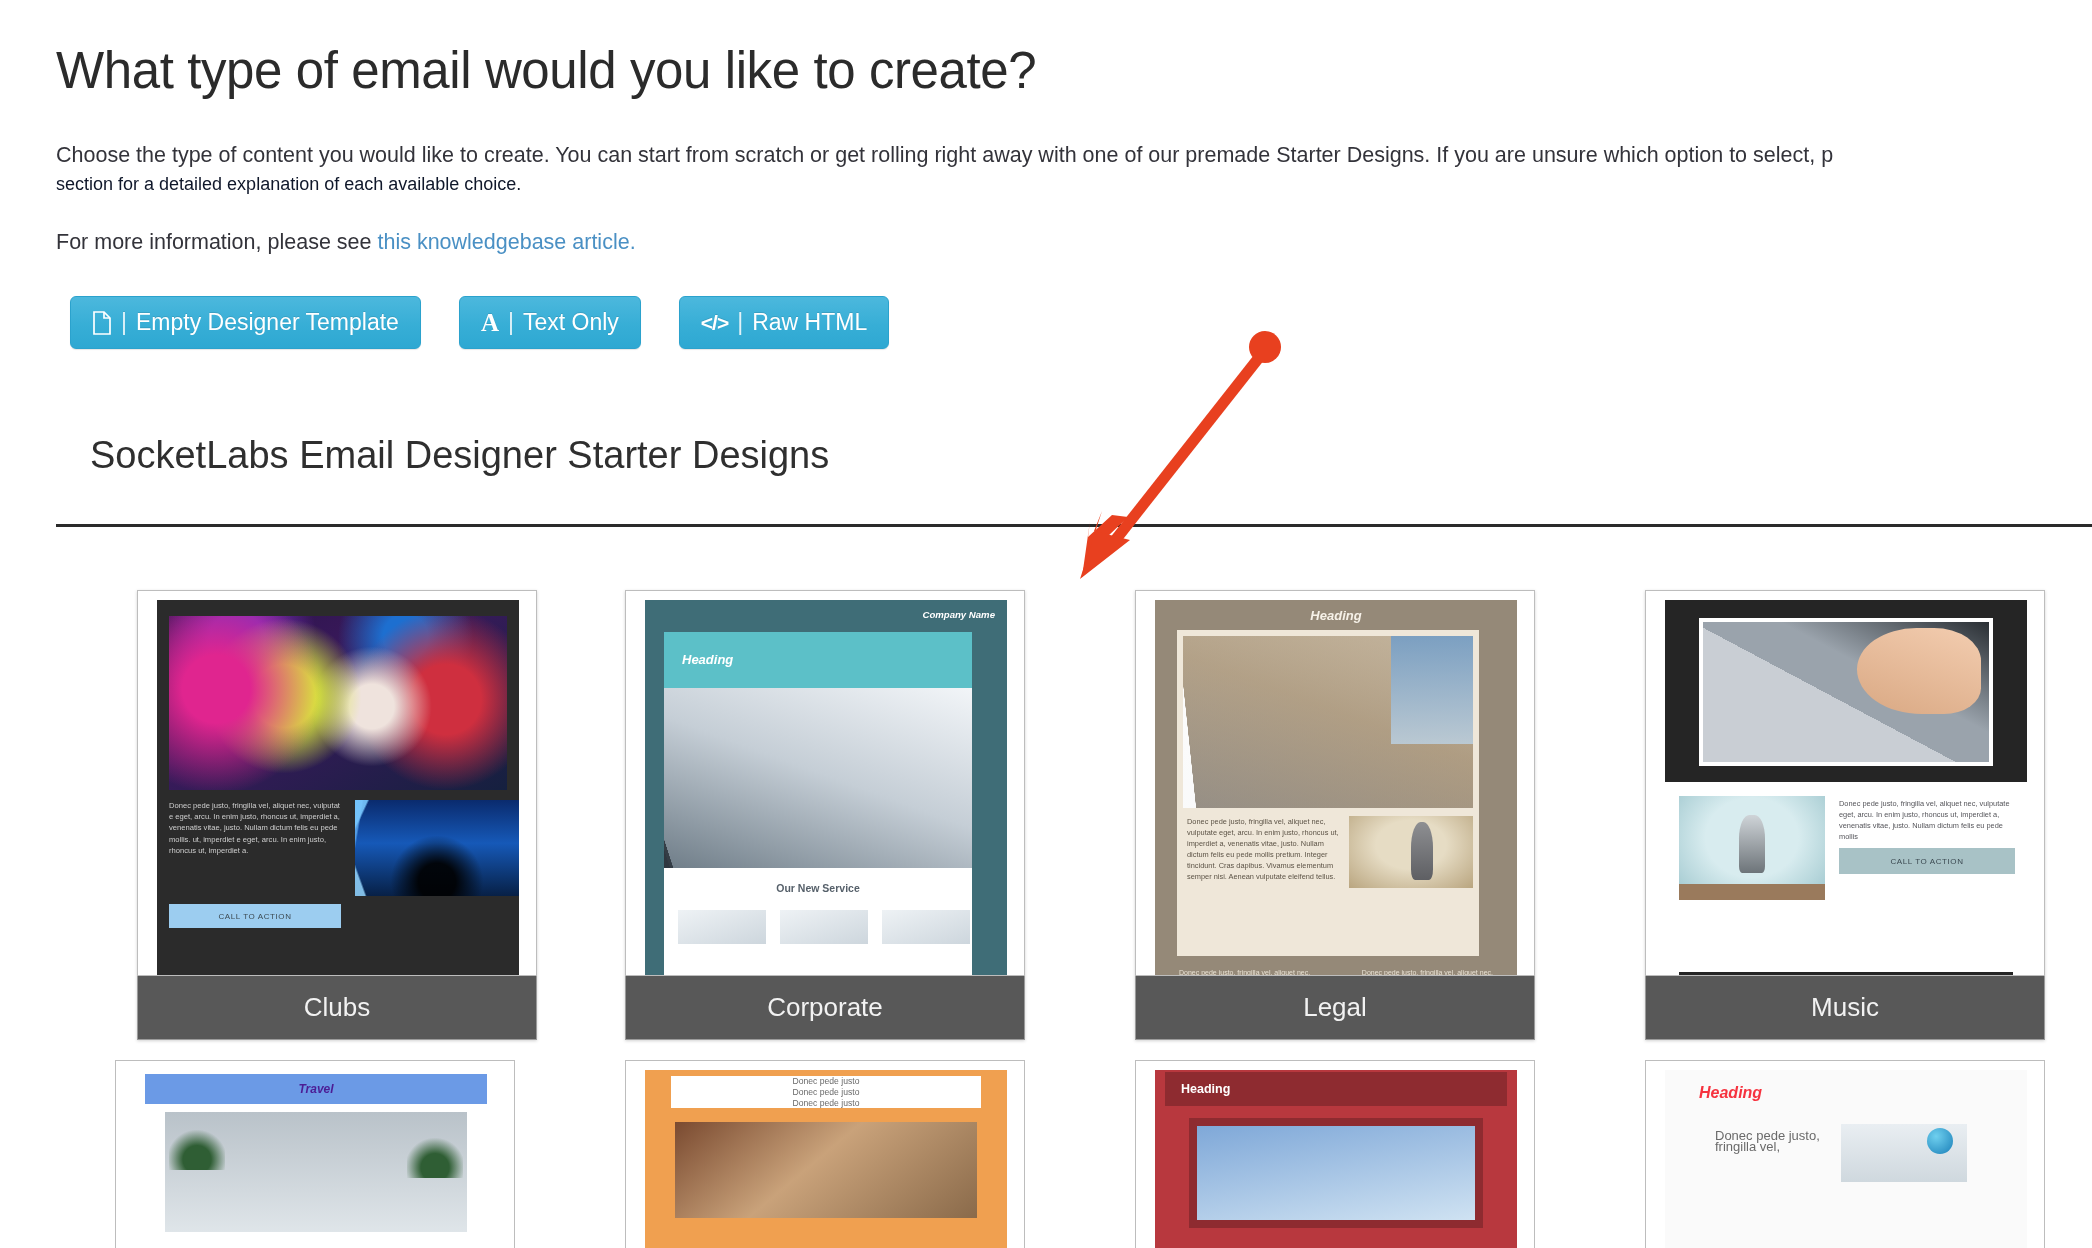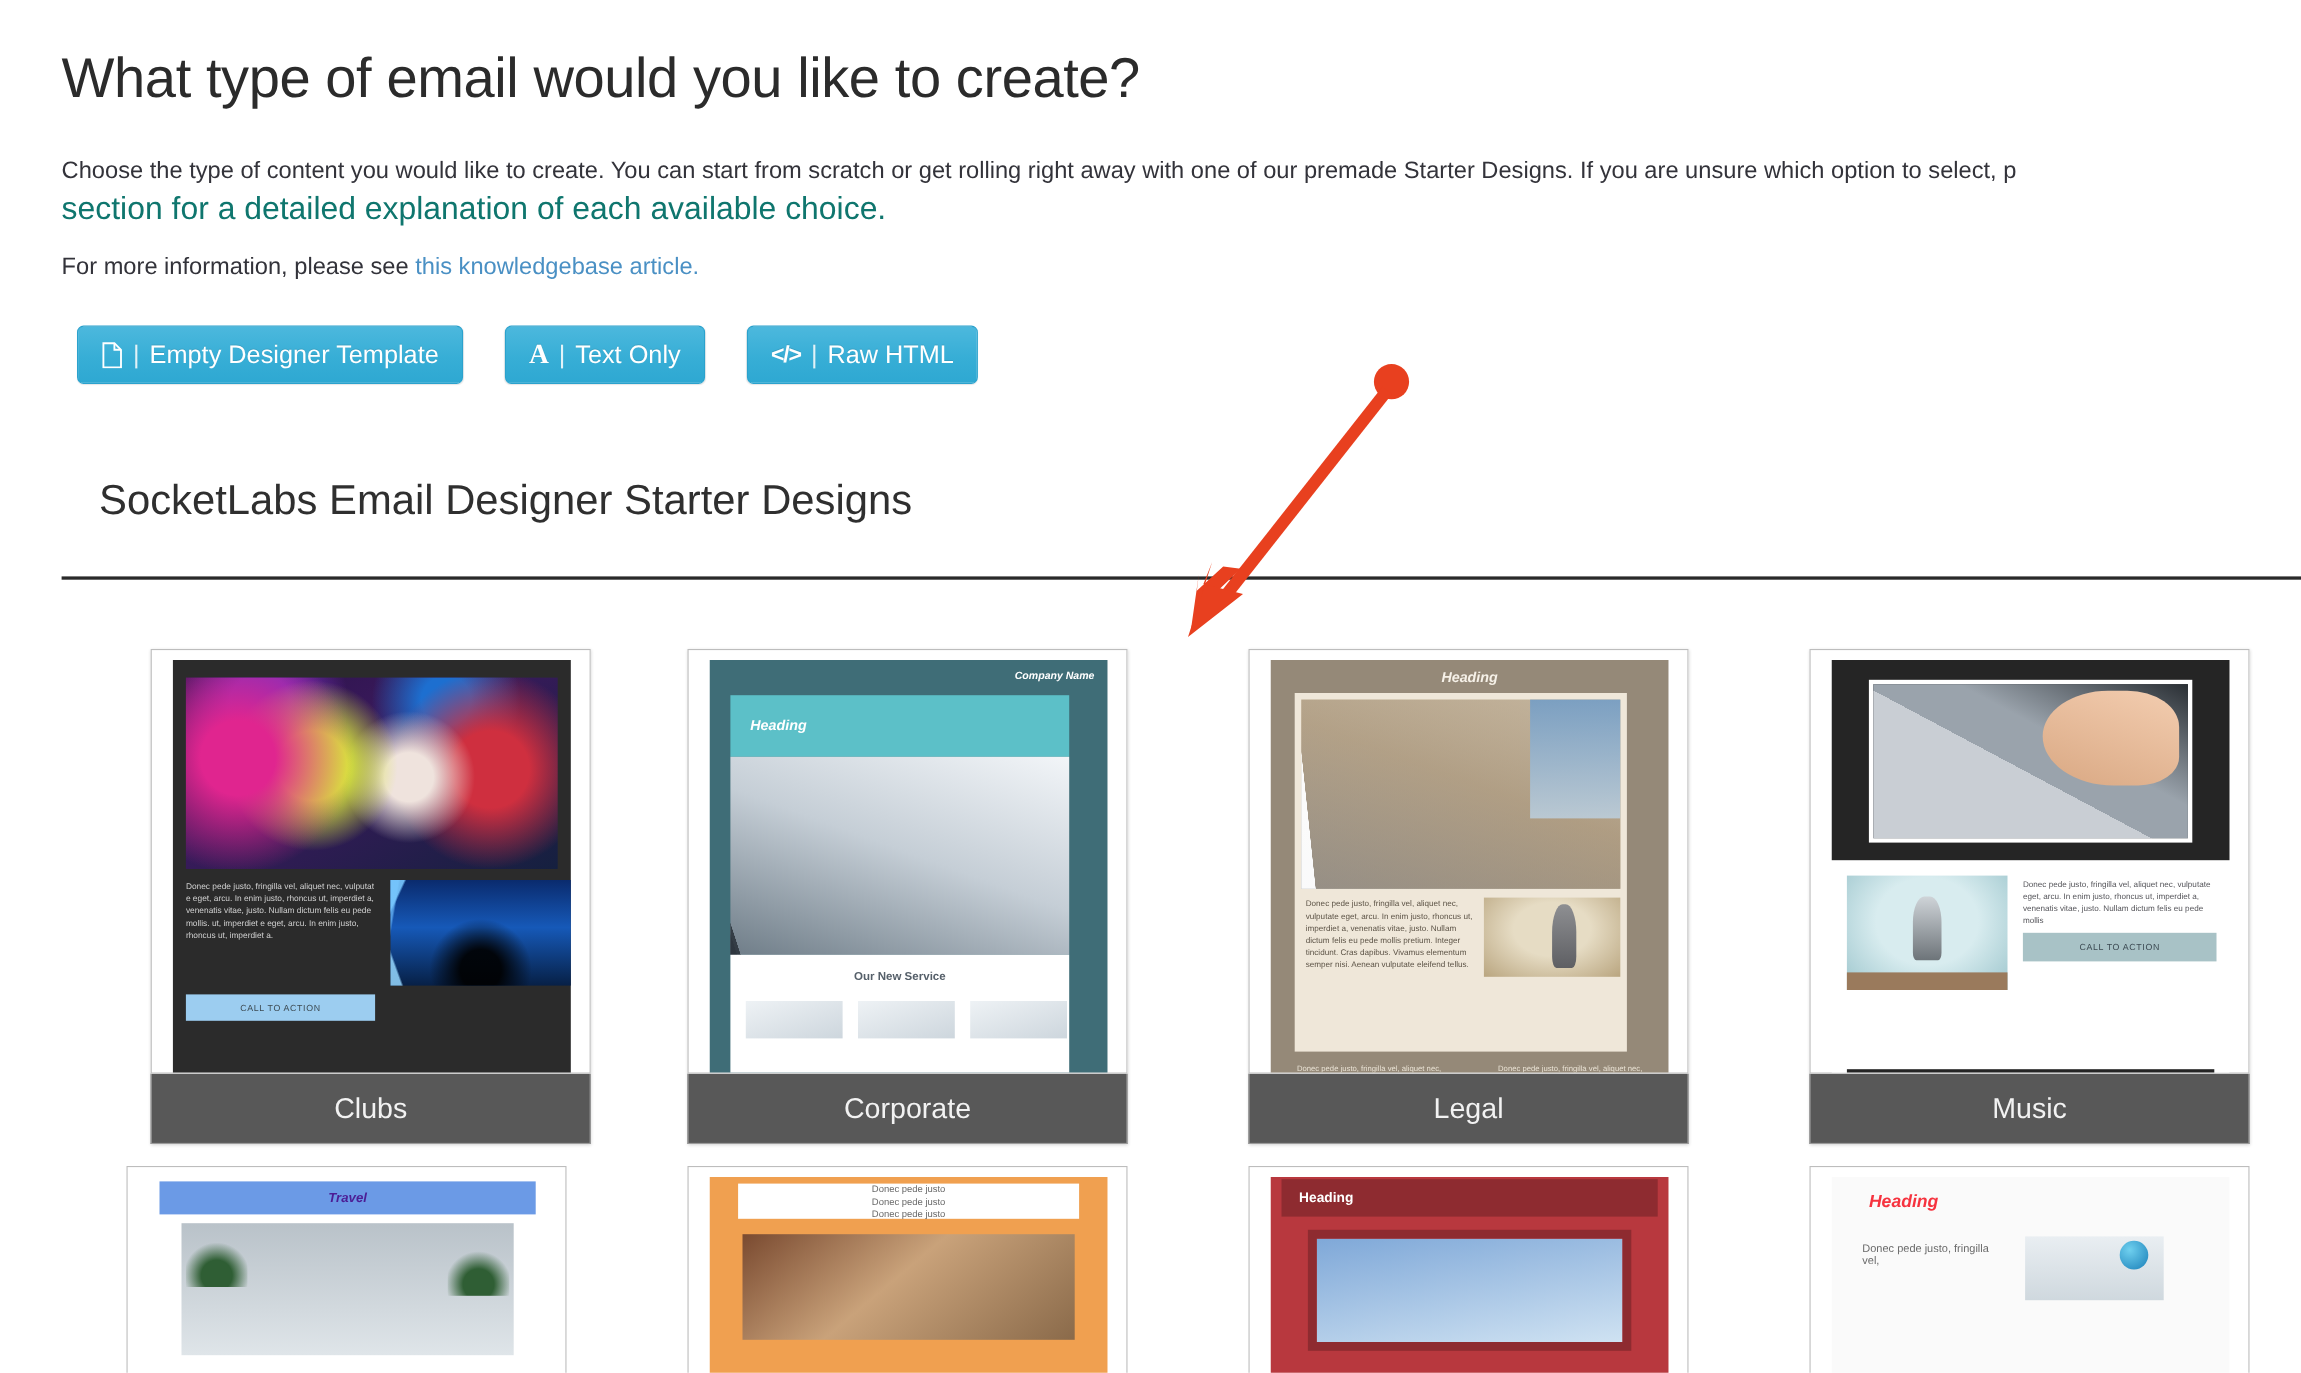--- a/index.html
+++ b/index.html
@@ -19,21 +19,21 @@
     position: absolute; left: 56px; top: 42px;
     font-size: 51px; font-weight: 400; color: #2b2b2b;
     letter-spacing: -0.4px; line-height: 1.15; white-space: nowrap;
   }
   .intro {
     position: absolute; left: 56px; top: 136px;
     width: 2120px;
     font-size: 21.5px; color: #33333a; line-height: 38px;
     white-space: nowrap;
   }
-  .intro-line2 { position: absolute; left: 56px; top: 174px; font-size:29px; color:#0f766e; white-space:nowrap;}
+  .intro-line2 { position: absolute; left: 56px; top: 174px; font-size:18px; color:#0f172a; white-space:nowrap;}
   .moreinfo {
     position: absolute; left: 56px; top: 230px;
     font-size: 21.5px; color: #33333a; white-space: nowrap;
   }
   .kb-link { color: #4a90c4; text-decoration: none; }
 
   
   .btn-row { position: absolute; left: 70px; top: 296px; display: flex; gap: 38px; }
   .btn {
     display: inline-flex; align-items: center; justify-content: center;
@@ -191,21 +191,21 @@
   .orange-nav span { font-size:8.6px; color:#6a6a6a; }
   .orange-img { position:absolute; left:30px; right:30px; top:52px; height:96px; background:linear-gradient(140deg,#7a4a30,#c9a27a 45%,#8a6a4a); }
 
   .red-bg { position:absolute; inset:0; background:#b8383e; }
   .red-head { position:absolute; left:10px; right:10px; top:2px; height:34px; background:#8e2b30; display:flex; align-items:center; }
   .red-head span { margin-left:16px; font-size:12.5px; font-weight:700; color:#ffffff; }
   .red-img { position:absolute; left:34px; right:34px; top:48px; height:110px; background:linear-gradient(170deg,#7fa8d8,#cfe2f2); border:8px solid #8e2b30; }
 
   .white-bg { position:absolute; inset:0; background:#fafafa; }
   .white-head { position:absolute; left:34px; top:14px; font-size:16px; font-style:italic; font-weight:700; color:#f6333f; }
-  .white-copy { position:absolute; left:28px; top:60px; width:120px; font-size:10px; line-height:11px; color:#6a6a6a; }
+  .white-copy { position:absolute; left:50px; top:60px; width:120px; font-size:13px; line-height:11px; color:#6a6a6a; }
   .white-img { position:absolute; left:176px; top:54px; width:126px; height:58px; background:linear-gradient(180deg,#e9eef2,#cfd8de); }
   .globe { position:absolute; right:14px; top:4px; width:26px; height:26px; border-radius:50%; background:radial-gradient(circle at 35% 32%, #6fd0ef, #1a7fb8); }
 </style>
 </head>
 <body>
 
 <div class="page">
 
   <h1 class="page-title">What type of email would you like to create?</h1>
 

